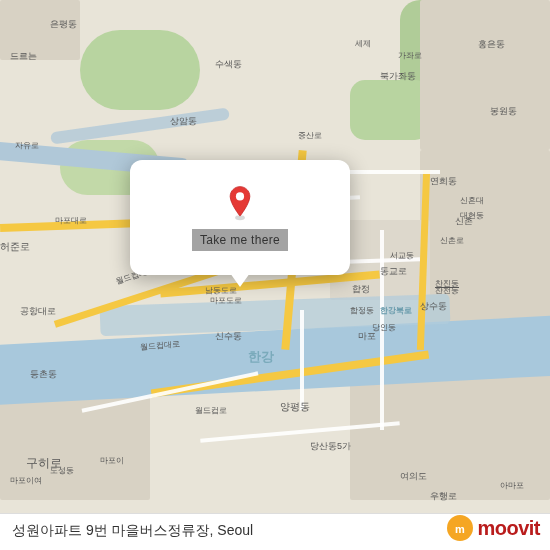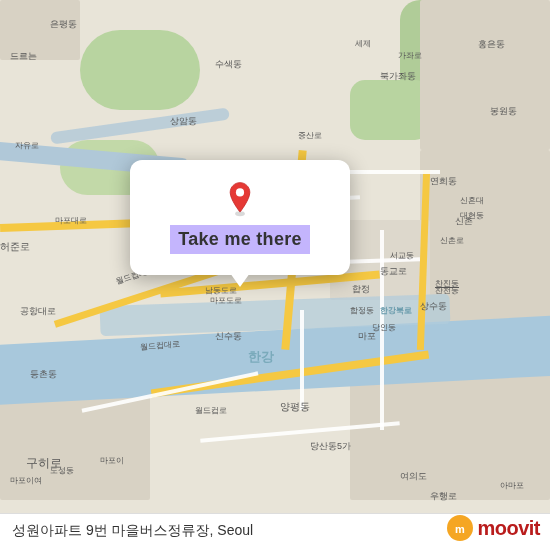--- a/index.html
+++ b/index.html
@@ -89,24 +89,24 @@
       border-top: 14px solid white;
     }
 
     .location-pin {
       width: 36px;
       height: 36px;
       margin-bottom: 8px;
     }
 
     .take-me-there-btn {
-      background: #c4b5fd;
+      background: #a3a3a3;
       border: none;
-      font-size: 18px;
-      font-weight: 700;
+      font-size: 12px;
+      font-weight: 400;
       color: #333;
       cursor: pointer;
       padding: 4px 8px;
       letter-spacing: 0.3px;
     }
 
     
     #bottom-bar {
       position: absolute;
       bottom: 0;

